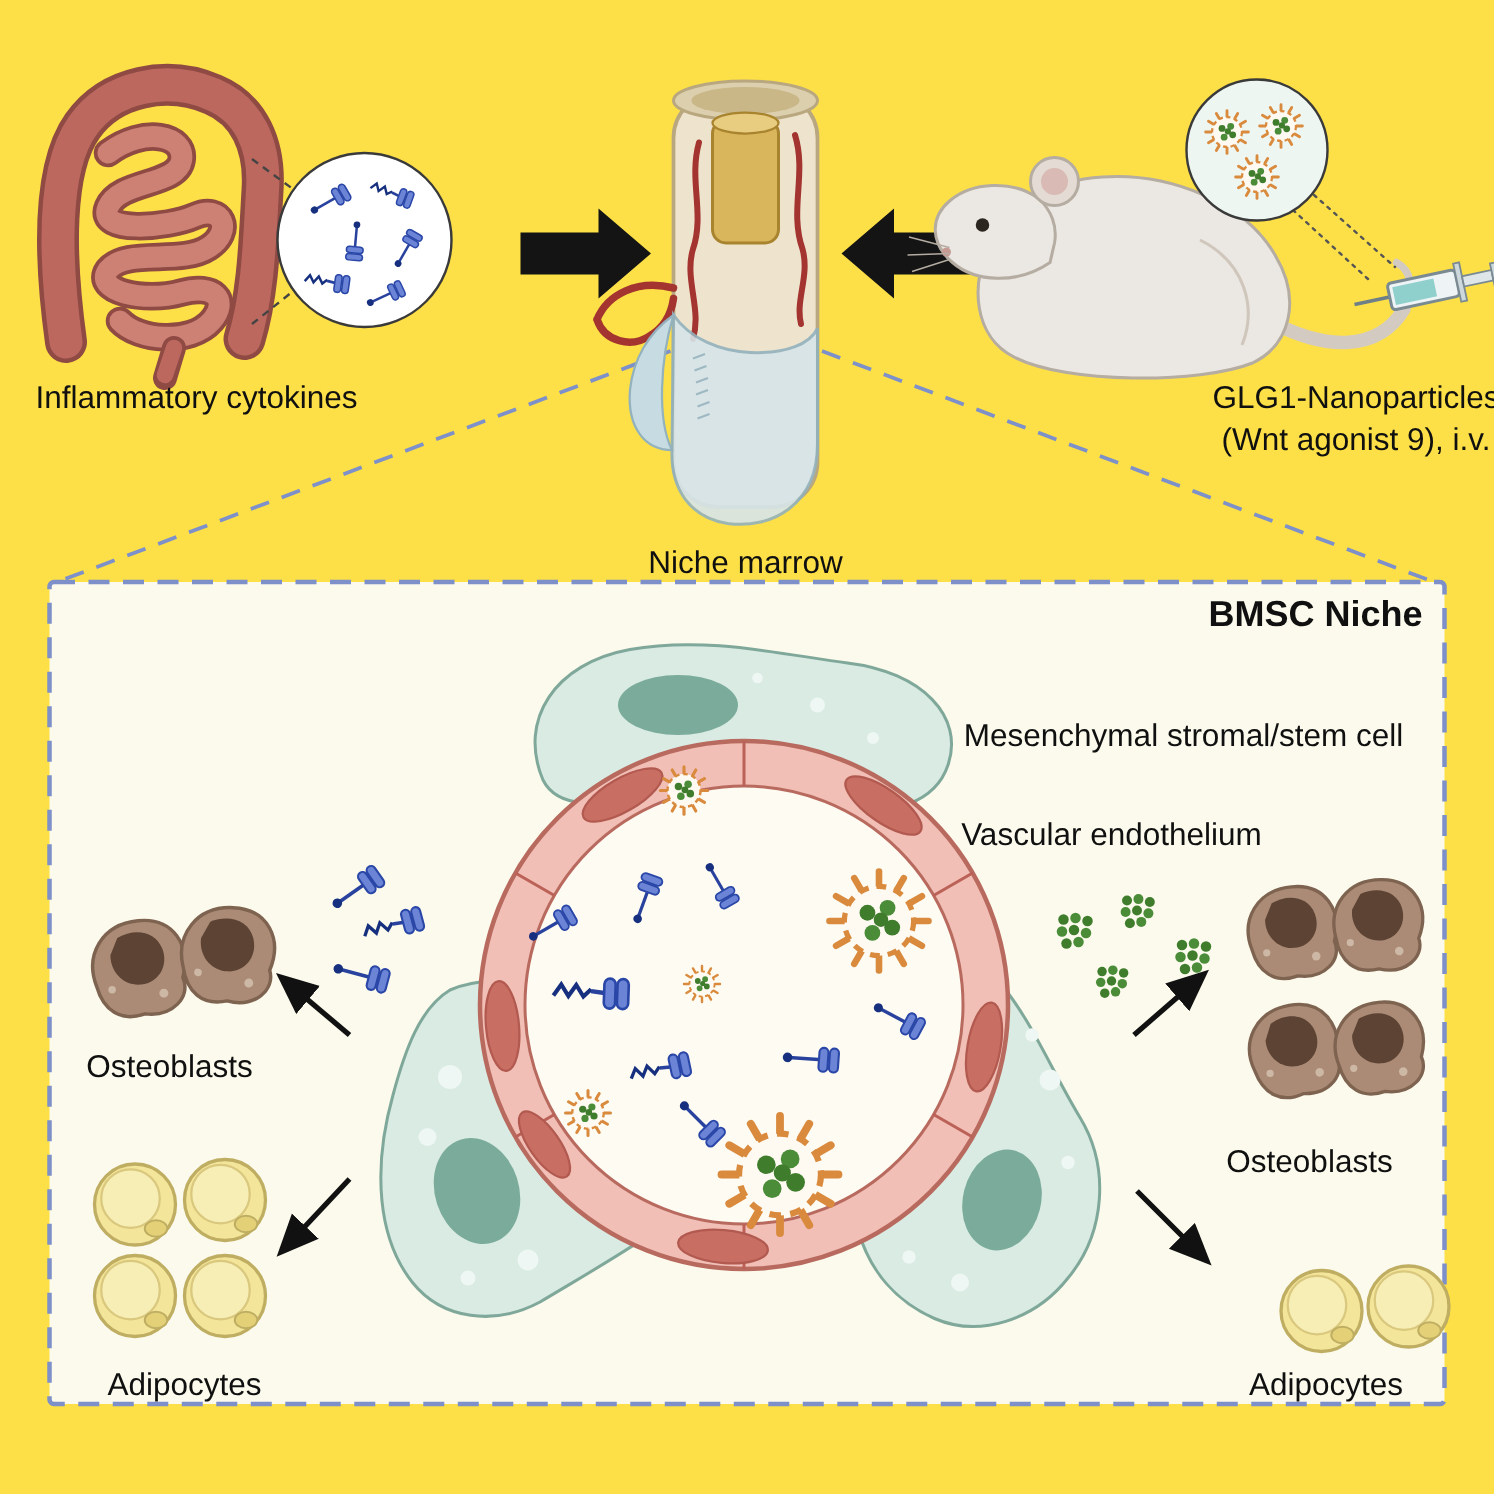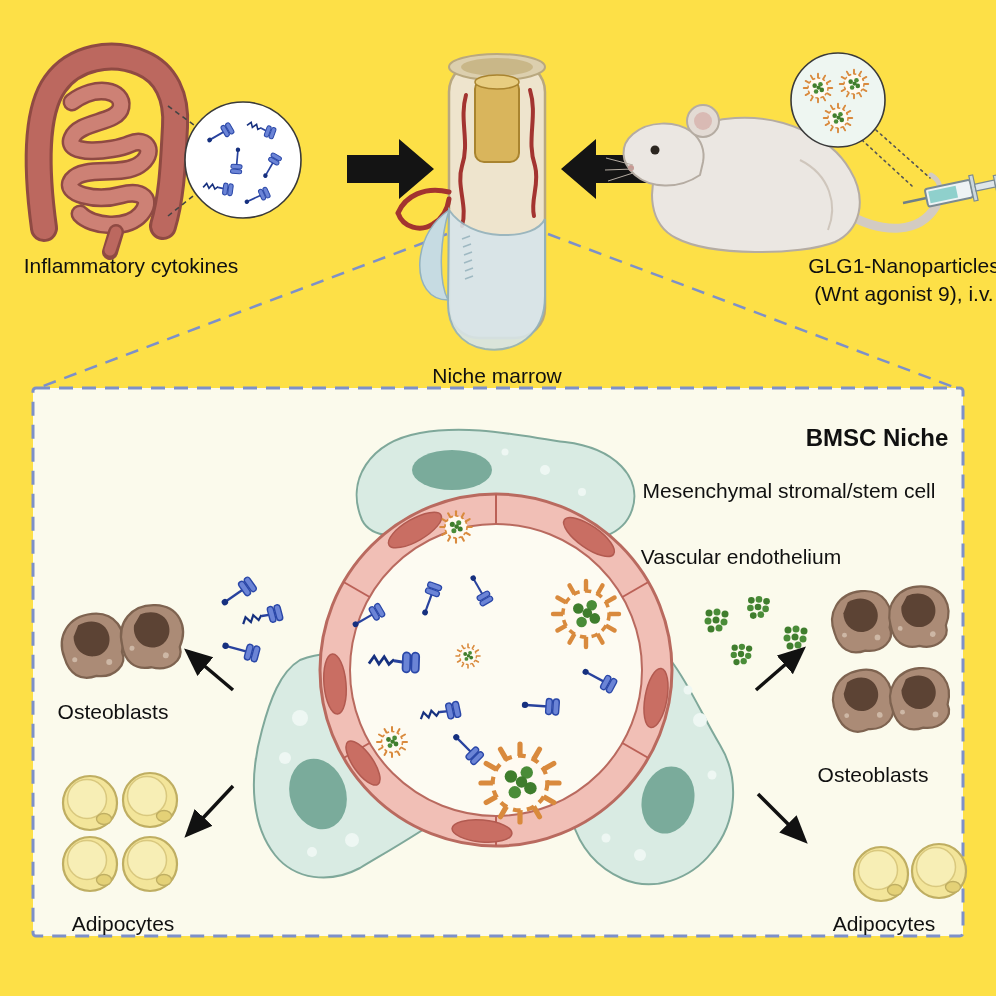--- a/index.html
+++ b/index.html
@@ -1,21 +1,21 @@
 <!DOCTYPE html>
 <html><head>
 <meta charset="utf-8">
 <style>
   html,body{margin:0;padding:0;background:#ffffff;}
   .canvas{position:relative;width:996px;height:996px;background:#fde047;overflow:hidden;
           font-family:"Liberation Sans", sans-serif;color:#101010;}
   .art{position:absolute;left:0;top:0;}
   .label{position:absolute;transform:translateX(-50%);text-align:center;white-space:nowrap;
          font-size:21px;line-height:28px;color:#101010;}
-  .label.bold{font-weight:700;font-size:24px;margin-top:28px;}
+  .label.bold{font-weight:700;font-size:24px;}
 </style>
 </head>
 <body>
 
 <div class="canvas">
 
 <svg class="art" width="996" height="996" viewBox="0 0 996 996">
   <defs>
     <marker id="ah" markerWidth="10" markerHeight="8" refX="6.5" refY="3.5" orient="auto">
       <polygon points="0,0 8,3.5 0,7" fill="#111"></polygon>

